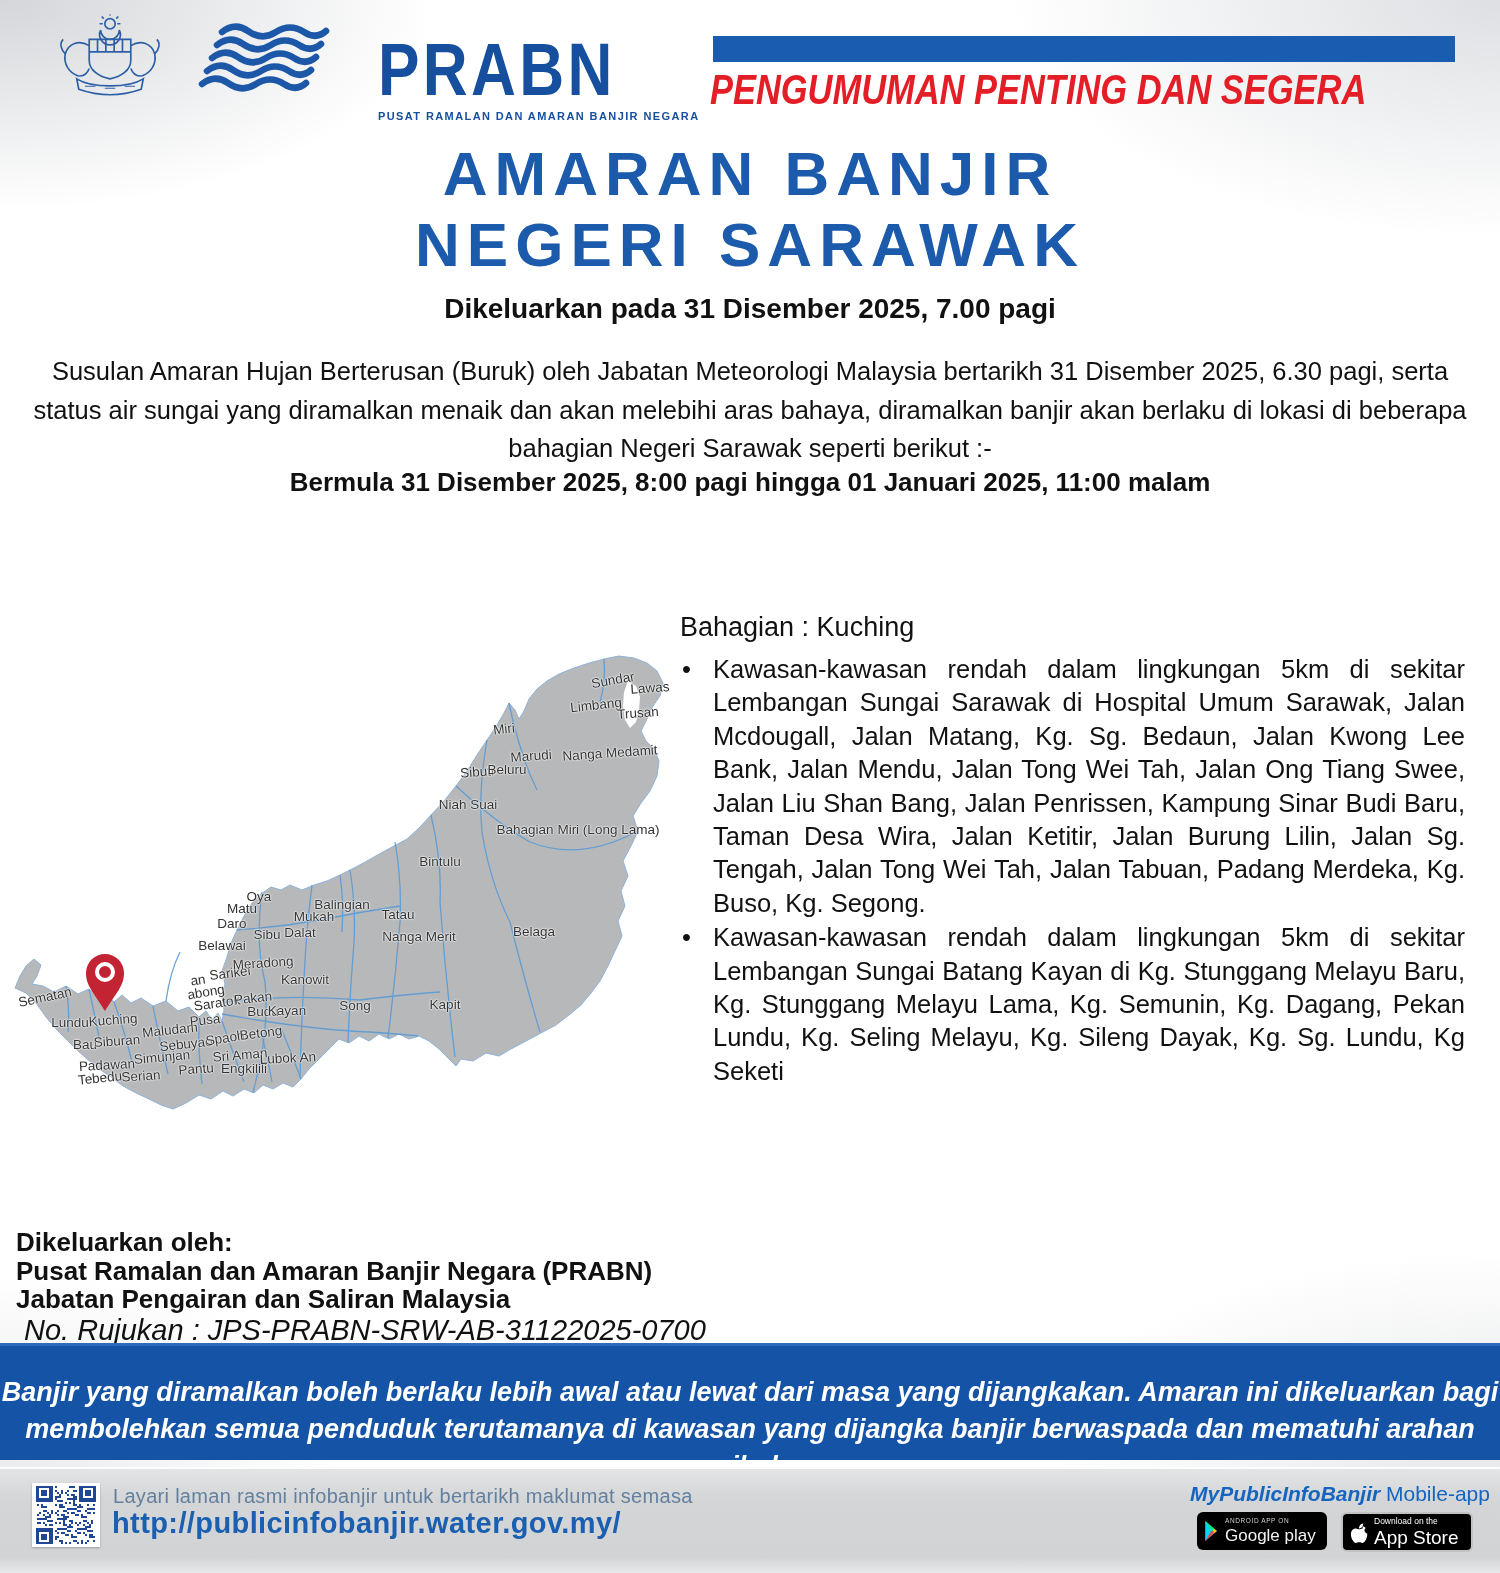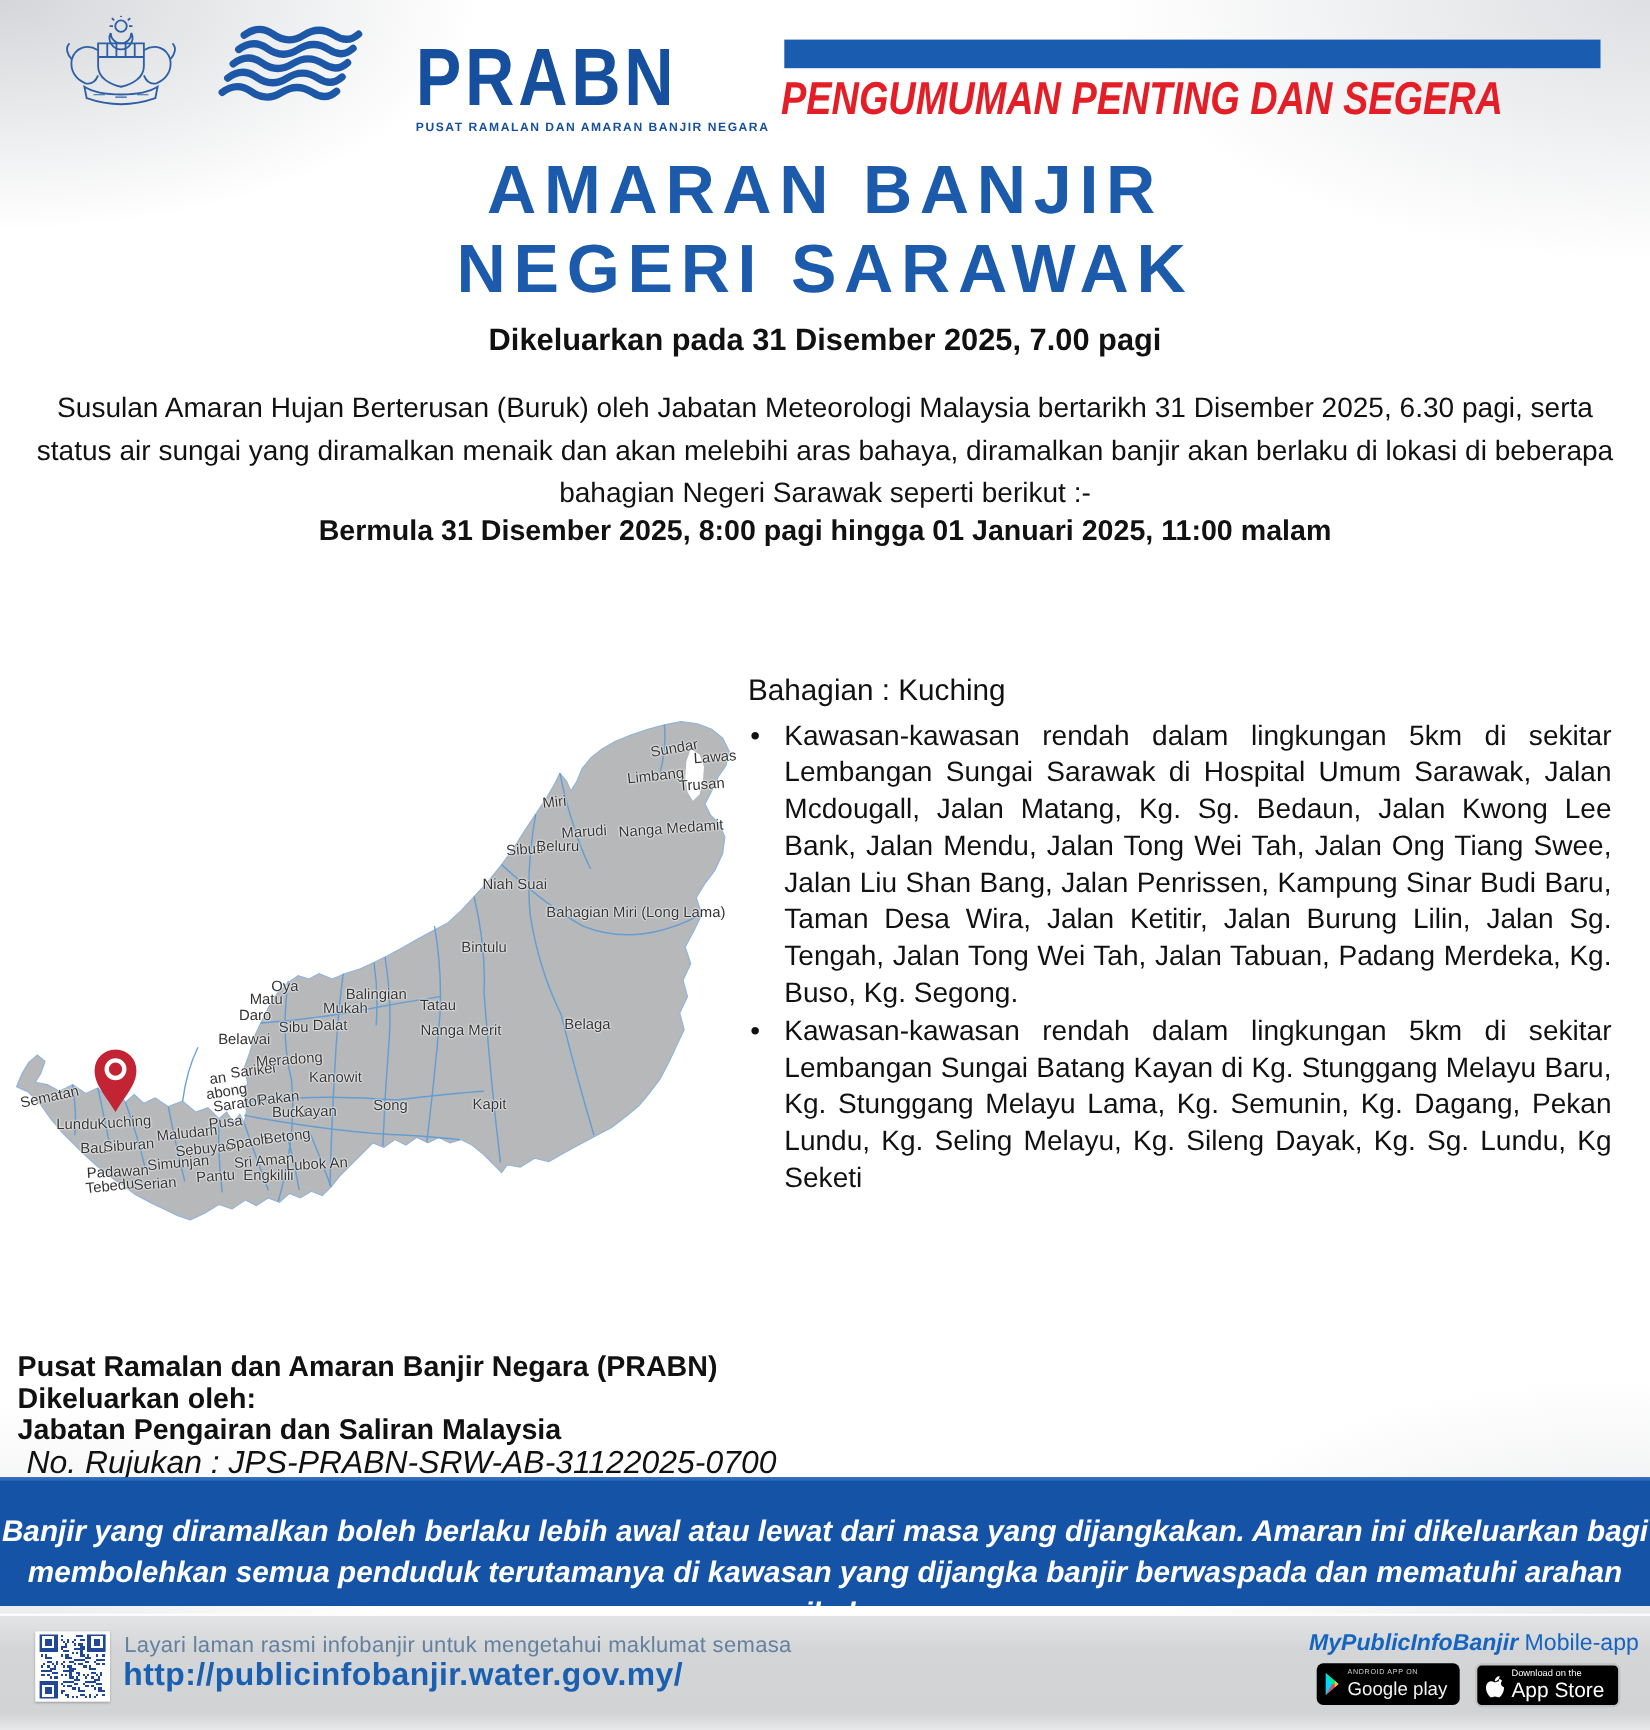--- a/index.html
+++ b/index.html
@@ -218,22 +218,22 @@
       <span class="dot">•</span>
       <span>Kawasan-kawasan rendah dalam lingkungan 5km di sekitar Lembangan Sungai Sarawak di Hospital Umum Sarawak, Jalan Mcdougall, Jalan Matang, Kg. Sg. Bedaun, Jalan Kwong Lee Bank, Jalan Mendu, Jalan Tong Wei Tah, Jalan Ong Tiang Swee, Jalan Liu Shan Bang, Jalan Penrissen, Kampung Sinar Budi Baru, Taman Desa Wira, Jalan Ketitir, Jalan Burung Lilin, Jalan Sg. Tengah, Jalan Tong Wei Tah, Jalan Tabuan, Padang Merdeka, Kg. Buso, Kg. Segong.</span>
     </div>
     <div class="bullet">
       <span class="dot">•</span>
       <span>Kawasan-kawasan rendah dalam lingkungan 5km di sekitar Lembangan Sungai Batang Kayan di Kg. Stunggang Melayu Baru, Kg. Stunggang Melayu Lama, Kg. Semunin, Kg. Dagang, Pekan Lundu, Kg. Seling Melayu, Kg. Sileng Dayak, Kg. Sg. Lundu, Kg Seketi</span>
     </div>
   </div>
 
   <div class="abs issuer">
+    <div class="b">Dikeluarkan oleh:</div>
     <div class="b">Pusat Ramalan dan Amaran Banjir Negara (PRABN)</div>
-    <div class="b">Dikeluarkan oleh:</div>
     <div class="b">Jabatan Pengairan dan Saliran Malaysia</div>
     <div class="ref">No. Rujukan : JPS-PRABN-SRW-AB-31122025-0700</div>
   </div>
 
   <div class="abs banner">
     <div class="banner-inner">
       <div>Banjir yang diramalkan boleh berlaku lebih awal atau lewat dari masa yang dijangkakan. Amaran ini dikeluarkan bagi</div>
       <div>membolehkan semua penduduk terutamanya di kawasan yang dijangka banjir berwaspada dan mematuhi arahan pihak</div>
       <div>berkuasa atau agensi-agensi pengurusan bencana banjir.</div>
     </div>
@@ -244,21 +244,21 @@
       <svg width="60" height="58" viewBox="0 0 29 29" shape-rendering="crispEdges">
         <g fill="#1f4796">
           <path d="M0 0h7v7h-7z M22 0h7v7h-7z M0 22h7v7h-7z" fill="none" stroke="#1f4796" stroke-width="1.6"></path>
           <rect x="2" y="2" width="3" height="3"></rect>
           <rect x="24" y="2" width="3" height="3"></rect>
           <rect x="2" y="24" width="3" height="3"></rect>
           <path d="M9 0h1v1h-1zM16 0h1v1h-1zM17 0h1v1h-1zM18 0h1v1h-1zM9 2h1v1h-1zM12 2h1v1h-1zM15 2h1v1h-1zM18 2h1v1h-1zM19 2h1v1h-1zM10 3h1v1h-1zM12 3h1v1h-1zM14 3h1v1h-1zM11 4h1v1h-1zM15 4h1v1h-1zM17 4h1v1h-1zM18 4h1v1h-1zM9 5h1v1h-1zM10 5h1v1h-1zM11 5h1v1h-1zM18 5h1v1h-1zM19 5h1v1h-1zM9 6h1v1h-1zM15 6h1v1h-1zM16 6h1v1h-1zM17 6h1v1h-1zM18 6h1v1h-1zM19 6h1v1h-1zM10 7h1v1h-1zM11 7h1v1h-1zM12 7h1v1h-1zM18 7h1v1h-1zM14 8h1v1h-1zM16 8h1v1h-1zM18 8h1v1h-1zM0 9h1v1h-1zM2 9h1v1h-1zM9 9h1v1h-1zM11 9h1v1h-1zM12 9h1v1h-1zM18 9h1v1h-1zM19 9h1v1h-1zM21 9h1v1h-1zM25 9h1v1h-1zM28 9h1v1h-1zM2 10h1v1h-1zM3 10h1v1h-1zM4 10h1v1h-1zM11 10h1v1h-1zM12 10h1v1h-1zM13 10h1v1h-1zM20 10h1v1h-1zM21 10h1v1h-1zM22 10h1v1h-1zM15 11h1v1h-1zM16 11h1v1h-1zM17 11h1v1h-1zM18 11h1v1h-1zM19 11h1v1h-1zM25 11h1v1h-1zM26 11h1v1h-1zM27 11h1v1h-1zM28 11h1v1h-1zM3 12h1v1h-1zM4 12h1v1h-1zM7 12h1v1h-1zM10 12h1v1h-1zM13 12h1v1h-1zM14 12h1v1h-1zM20 12h1v1h-1zM21 12h1v1h-1zM24 12h1v1h-1zM1 13h1v1h-1zM5 13h1v1h-1zM7 13h1v1h-1zM9 13h1v1h-1zM15 13h1v1h-1zM17 13h1v1h-1zM18 13h1v1h-1zM25 13h1v1h-1zM26 13h1v1h-1zM28 13h1v1h-1zM0 14h1v1h-1zM3 14h1v1h-1zM6 14h1v1h-1zM10 14h1v1h-1zM12 14h1v1h-1zM13 14h1v1h-1zM19 14h1v1h-1zM20 14h1v1h-1zM22 14h1v1h-1zM4 15h1v1h-1zM5 15h1v1h-1zM6 15h1v1h-1zM13 15h1v1h-1zM14 15h1v1h-1zM15 15h1v1h-1zM22 15h1v1h-1zM23 15h1v1h-1zM24 15h1v1h-1zM0 16h1v1h-1zM1 16h1v1h-1zM2 16h1v1h-1zM3 16h1v1h-1zM4 16h1v1h-1zM10 16h1v1h-1zM11 16h1v1h-1zM12 16h1v1h-1zM13 16h1v1h-1zM14 16h1v1h-1zM5 17h1v1h-1zM6 17h1v1h-1zM7 17h1v1h-1zM13 17h1v1h-1zM16 17h1v1h-1zM17 17h1v1h-1zM23 17h1v1h-1zM24 17h1v1h-1zM27 17h1v1h-1zM0 18h1v1h-1zM1 18h1v1h-1zM3 18h1v1h-1zM9 18h1v1h-1zM11 18h1v1h-1zM13 18h1v1h-1zM17 18h1v1h-1zM19 18h1v1h-1zM21 18h1v1h-1zM25 18h1v1h-1zM27 18h1v1h-1zM4 19h1v1h-1zM6 19h1v1h-1zM7 19h1v1h-1zM13 19h1v1h-1zM14 19h1v1h-1zM16 19h1v1h-1zM20 19h1v1h-1zM23 19h1v1h-1zM26 19h1v1h-1zM15 20h1v1h-1zM16 20h1v1h-1zM17 20h1v1h-1zM24 20h1v1h-1zM25 20h1v1h-1zM26 20h1v1h-1zM10 21h1v1h-1zM11 21h1v1h-1zM12 21h1v1h-1zM13 21h1v1h-1zM14 21h1v1h-1zM20 21h1v1h-1zM21 21h1v1h-1zM22 21h1v1h-1zM23 21h1v1h-1zM24 21h1v1h-1zM9 22h1v1h-1zM15 22h1v1h-1zM16 22h1v1h-1zM19 22h1v1h-1zM25 22h1v1h-1zM26 22h1v1h-1zM27 22h1v1h-1zM10 23h1v1h-1zM12 23h1v1h-1zM13 23h1v1h-1zM20 23h1v1h-1zM21 23h1v1h-1zM23 23h1v1h-1zM14 24h1v1h-1zM15 24h1v1h-1zM17 24h1v1h-1zM24 24h1v1h-1zM26 24h1v1h-1zM27 24h1v1h-1zM9 25h1v1h-1zM10 25h1v1h-1zM17 25h1v1h-1zM18 25h1v1h-1zM19 25h1v1h-1zM26 25h1v1h-1zM27 25h1v1h-1zM28 25h1v1h-1zM9 26h1v1h-1zM11 27h1v1h-1zM12 27h1v1h-1zM18 27h1v1h-1zM19 27h1v1h-1zM22 27h1v1h-1zM25 27h1v1h-1zM28 27h1v1h-1zM12 28h1v1h-1zM14 28h1v1h-1zM16 28h1v1h-1zM20 28h1v1h-1zM22 28h1v1h-1zM24 28h1v1h-1z"></path>
         </g>
       </svg>
     </div>
-    <div class="visit">Layari laman rasmi infobanjir untuk mengetahui maklumat semasa</div>
+    <div class="visit">Layari laman rasmi infobanjir untuk bertarikh maklumat semasa</div>
     <a class="url">http://publicinfobanjir.water.gov.my/</a>
     <div class="appblock">
       <div class="appname">
         <span class="n1">MyPublicInfoBanjir</span><span class="n2"> Mobile-app</span>
       </div>
       <div class="badges">
         <div class="badge gp">
           <svg width="16" height="20" viewBox="0 0 14 24">
             <path d="M0 0 L14 12 L0 24 Z" fill="#00d7fe"></path>
             <path d="M0 0 L14 12 L7 12 Z" fill="#00f076" opacity=".85"></path>

